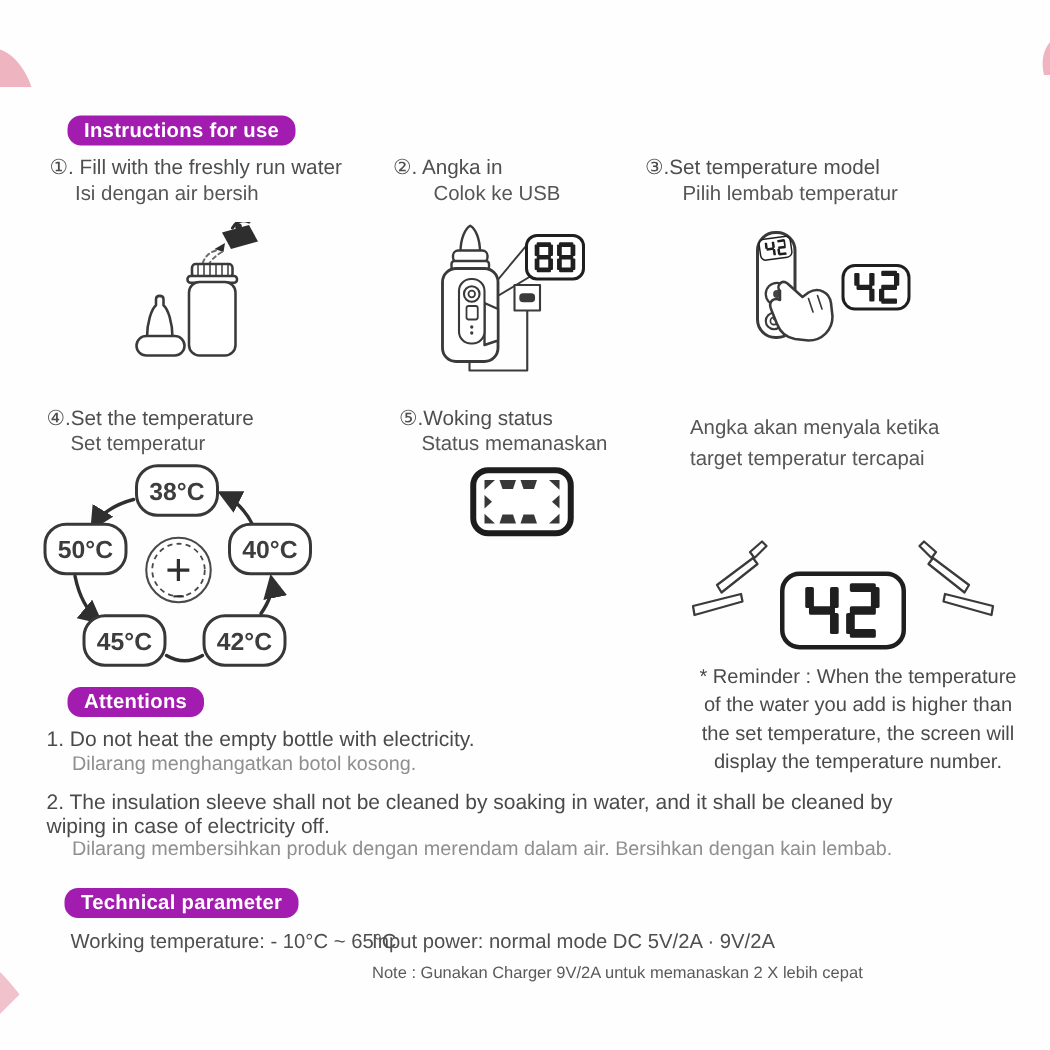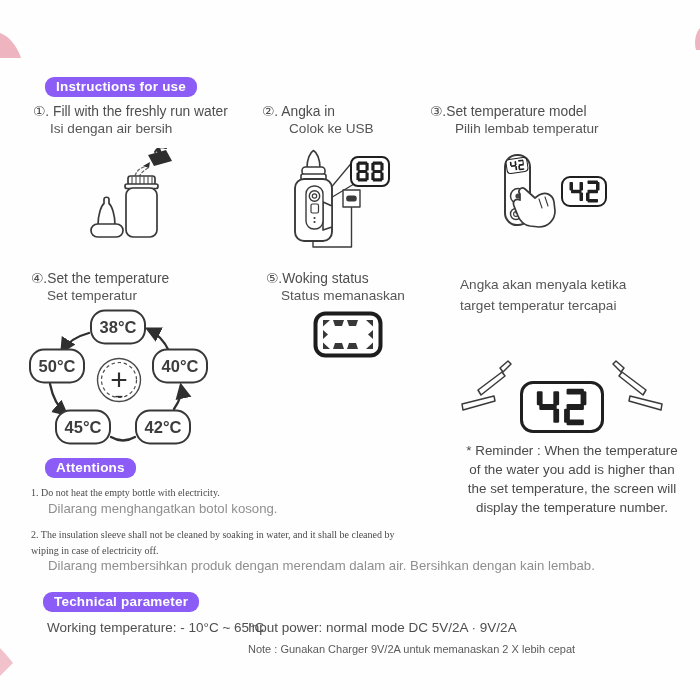--- a/index.html
+++ b/index.html
@@ -1,26 +1,26 @@
 <!DOCTYPE html>
 <html><head>
 <meta charset="utf-8">
 <style>
   html,body{margin:0;padding:0;background:#ffffff;}
   #page{position:relative;width:700px;height:700px;background:#fffefe;overflow:hidden;
         font-family:"Liberation Sans","DejaVu Sans",sans-serif;color:#4e4e4e;}
   .abs{position:absolute;}
-  .badge{display:inline-block;background:#8b5cf6;color:#fff;font-size:13.5px;font-weight:bold;
+  .badge{display:inline-block;background:#a21caf;color:#fff;font-size:13.5px;font-weight:bold;
          padding:2px 11px 3px 11px;border-radius:9px;letter-spacing:.2px;}
   .step-title{font-size:13.8px;line-height:17px;color:#4e4e4e;white-space:pre;}
   .step-sub{font-size:13.6px;line-height:17px;color:#565656;white-space:pre;}
   .hang{white-space:normal;padding-left:19px;text-indent:-19px;}
   .lcd{position:absolute;background:#fff;border:3px solid #1f1f1f;border-radius:11px;
        display:flex;align-items:center;justify-content:center;box-sizing:border-box;padding:3px 6px;}
-  .att-en{font-size:10px;line-height:15.5px;color:#4a4a4a;font-family:Liberation Serif, serif;}
+  .att-en{font-size:14px;line-height:15.5px;color:#4a4a4a;}
   .att-id{font-size:13.2px;line-height:15.5px;color:#8f8f8f;margin-left:17px;}
   .tech{font-size:13.5px;color:#4f4f4f;}
   .note{font-size:11px;color:#5a5a5a;}
   .reminder{font-size:13.4px;line-height:19px;color:#4a4a4a;text-align:center;}
   svg{display:block;}
   .ill path,.ill rect,.ill circle,.ill ellipse,.ill polyline,.ill line,.ill polygon{vector-effect:none;}
 </style>
 </head>
 <body>
 

